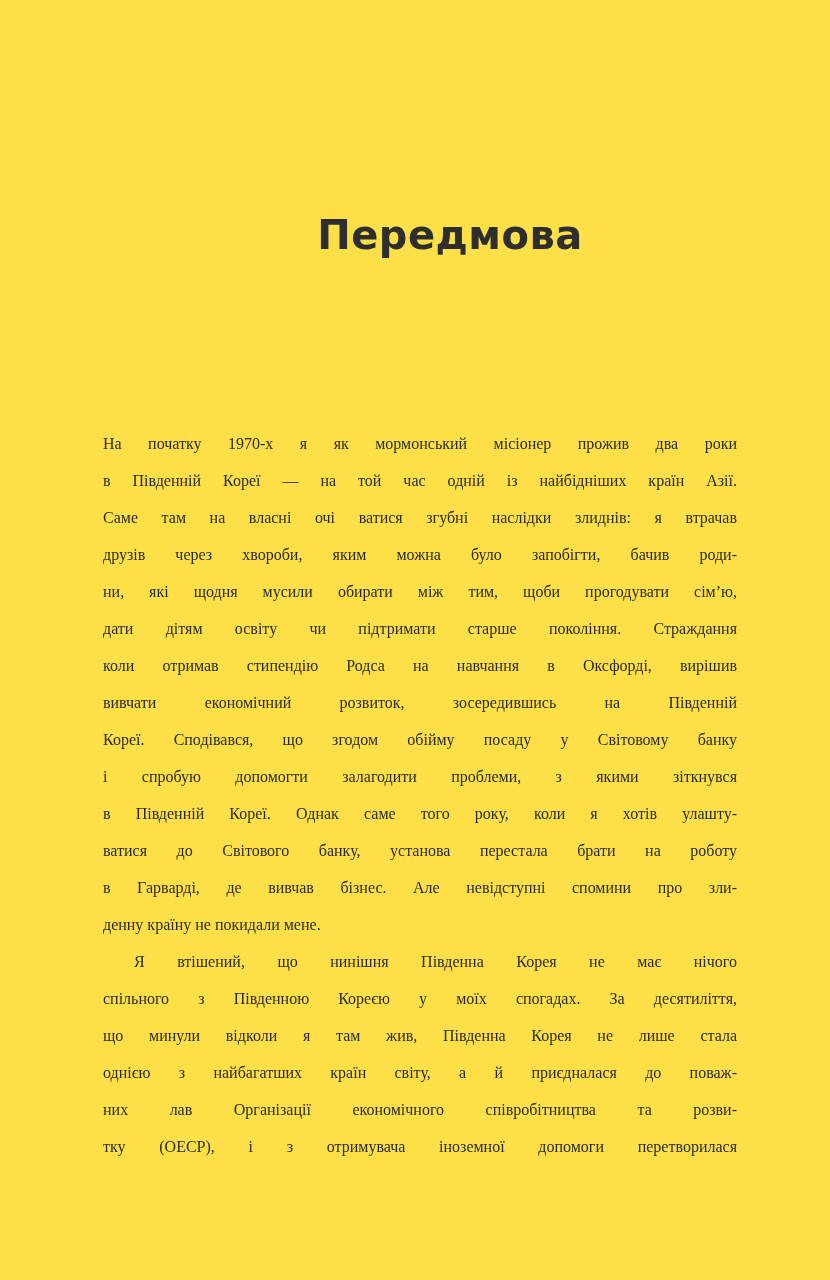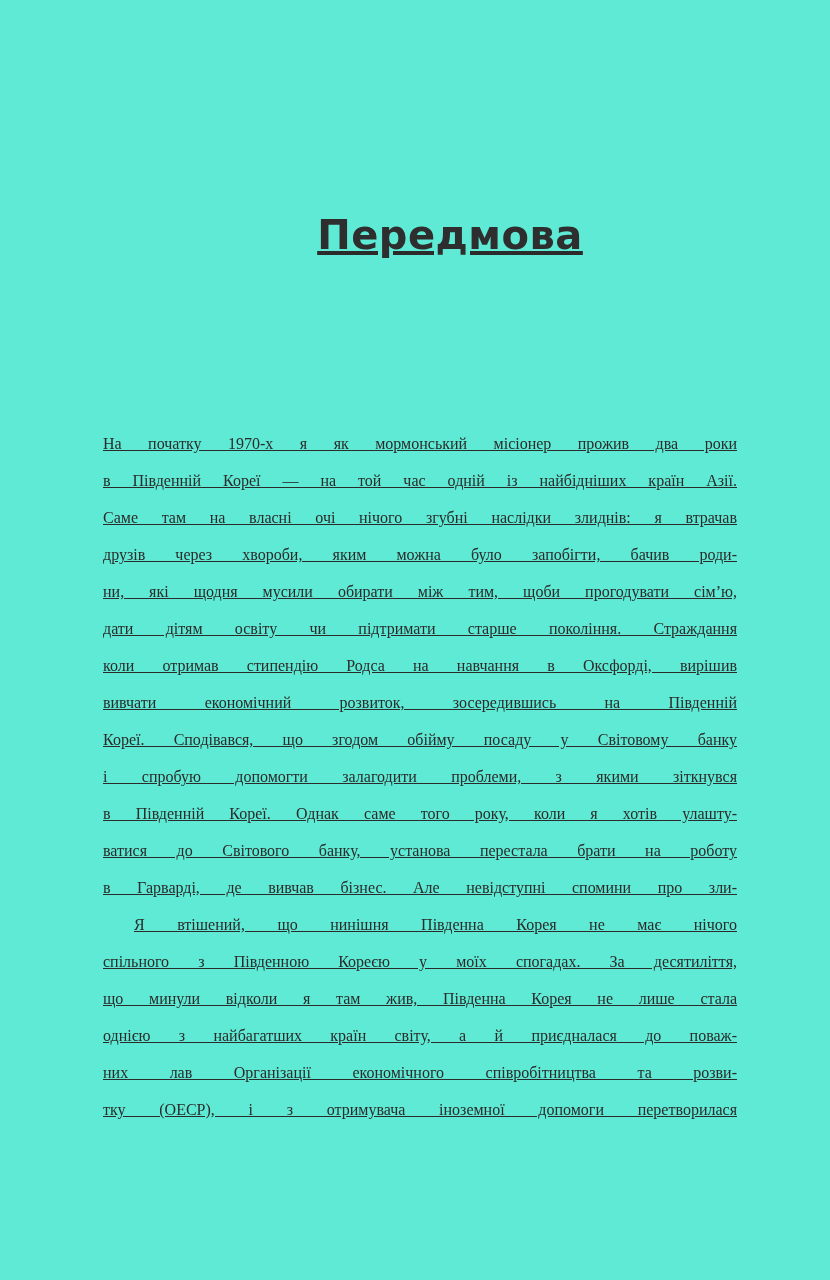--- a/index.html
+++ b/index.html
@@ -4,25 +4,24 @@
 <style>
   html, body {
     margin: 0;
     padding: 0;
     background: #ffffff;
   }
   .page {
     position: relative;
     width: 830px;
     height: 1280px;
-    background: #5eead4;
+    background: #fde047;
     overflow: hidden;
     font-family: "Liberation Serif", "DejaVu Serif", serif;
     color: #2b2b2b;
-    text-decoration: underline;
   }
   .chapter-title {
     margin-top: 211px;
     text-align: center;
     transform: translateX(35px);
     font-family: "DejaVu Sans", sans-serif;
     font-weight: bold;
     font-size: 40px;
     line-height: 48px;
     letter-spacing: 0.5px;
@@ -50,31 +49,32 @@
   }
 </style>
 </head>
 <body>
 
 <div class="page">
   <h1 class="chapter-title">Передмова</h1>
   <div class="body-text">
       <div class="line">На початку 1970-х я як мормонський місіонер прожив два роки</div>
       <div class="line">в Південній Кореї — на той час одній із найбідніших країн Азії.</div>
-      <div class="line">Саме там на власні очі нічого згубні наслідки злиднів: я втрачав</div>
+      <div class="line">Саме там на власні очі ватися згубні наслідки злиднів: я втрачав</div>
       <div class="line">друзів через хвороби, яким можна було запобігти, бачив роди-</div>
       <div class="line">ни, які щодня мусили обирати між тим, щоби прогодувати сім’ю,</div>
       <div class="line">дати дітям освіту чи підтримати старше покоління. Страждання</div>
       <div class="line">коли отримав стипендію Родса на навчання в Оксфорді, вирішив</div>
       <div class="line">вивчати економічний розвиток, зосередившись на Південній</div>
       <div class="line">Кореї. Сподівався, що згодом обійму посаду у Світовому банку</div>
       <div class="line">і спробую допомогти залагодити проблеми, з якими зіткнувся</div>
       <div class="line">в Південній Кореї. Однак саме того року, коли я хотів улашту-</div>
       <div class="line">ватися до Світового банку, установа перестала брати на роботу</div>
       <div class="line">в Гарварді, де вивчав бізнес. Але невідступні спомини про зли-</div>
+      <div class="line flush">денну країну не покидали мене.</div>
       <div class="line indent">Я втішений, що нинішня Південна Корея не має нічого</div>
       <div class="line">спільного з Південною Кореєю у моїх спогадах. За десятиліття,</div>
       <div class="line">що минули відколи я там жив, Південна Корея не лише стала</div>
       <div class="line">однією з найбагатших країн світу, а й приєдналася до поваж-</div>
       <div class="line">них лав Організації економічного співробітництва та розви-</div>
       <div class="line">тку (ОЕСР), і з отримувача іноземної допомоги перетворилася</div>
     </div>
 </div>
 
 </body></html>

